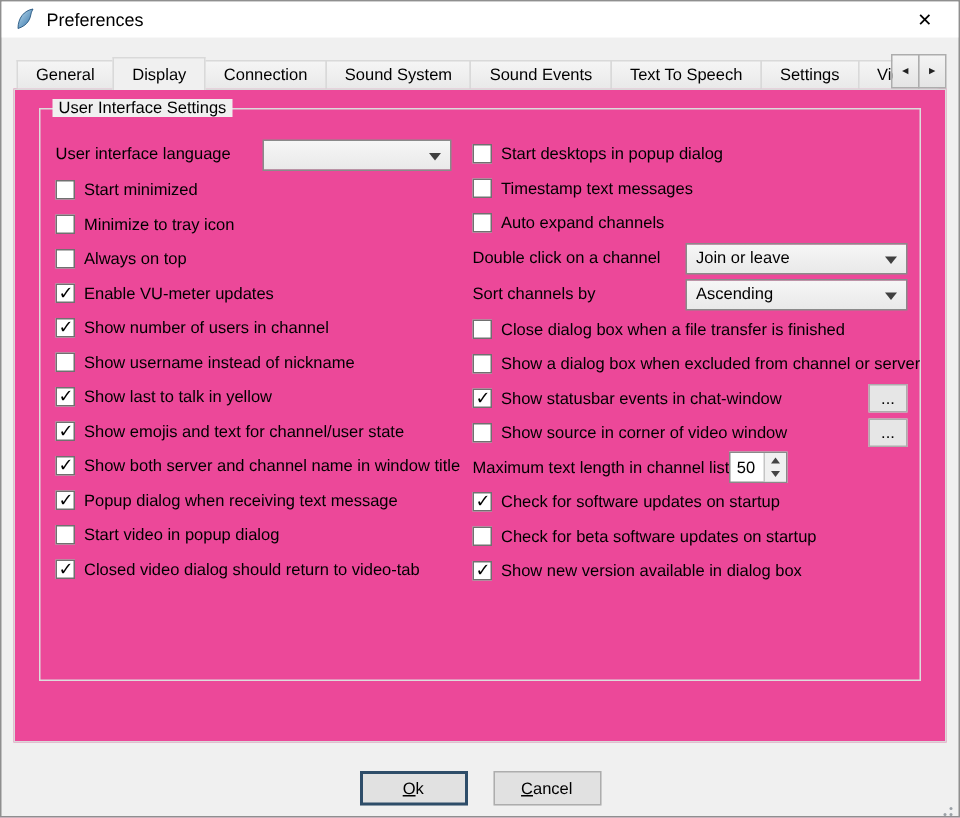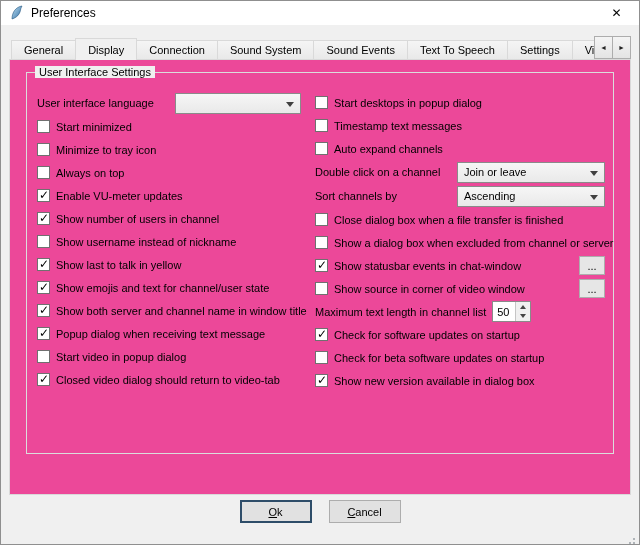--- a/index.html
+++ b/index.html
@@ -67,30 +67,30 @@
   .lang-combo{width:126px;margin-left:auto;margin-right:14px;}
   .right-combo{width:148px;margin-left:auto;}
   
   .dots-btn{
     margin-left:auto;width:26px;height:19px;box-sizing:border-box;
     border:1px solid #adadad;background:#e6e6e6;
     display:flex;align-items:center;justify-content:center;line-height:8px;
   }
   
   .spin{
-    display:flex;margin-left:6px;height:21px;box-sizing:border-box;
+    display:flex;height:21px;box-sizing:border-box;
     border:1px solid #8a8a8a;background:#fff;
   }
   .spin-value{width:18px;display:flex;align-items:center;padding-left:4px;}
   .spin-btns{display:flex;flex-direction:column;width:14px;border-left:1px solid #c5c5c5;}
   .spin-btn{flex:1;display:flex;align-items:center;justify-content:center;background:#f0f0f0;}
   .tri-up{width:0;height:0;border:3px solid transparent;border-bottom:4px solid #444;margin-bottom:2px;}
   .tri-dn{width:0;height:0;border:3px solid transparent;border-top:4px solid #444;margin-top:2px;}
   
-  .button-row{display:flex;justify-content:center;gap:17px;margin-top:5px;}
+  .button-row{display:flex;justify-content:center;gap:17px;margin-top:19px;}
   .btn{
     width:72px;height:23px;box-sizing:border-box;
     background:#e1e1e1;border:1px solid #adadad;
     font-family:inherit;font-size:11px;color:#000;display:block;
   }
   .btn.default{border:2px solid #2e4d69;}
   .btn::first-letter{text-decoration:underline;}
   
   .resize-grip{position:absolute;right:3px;bottom:3px;width:13px;height:13px;}
 </style>

